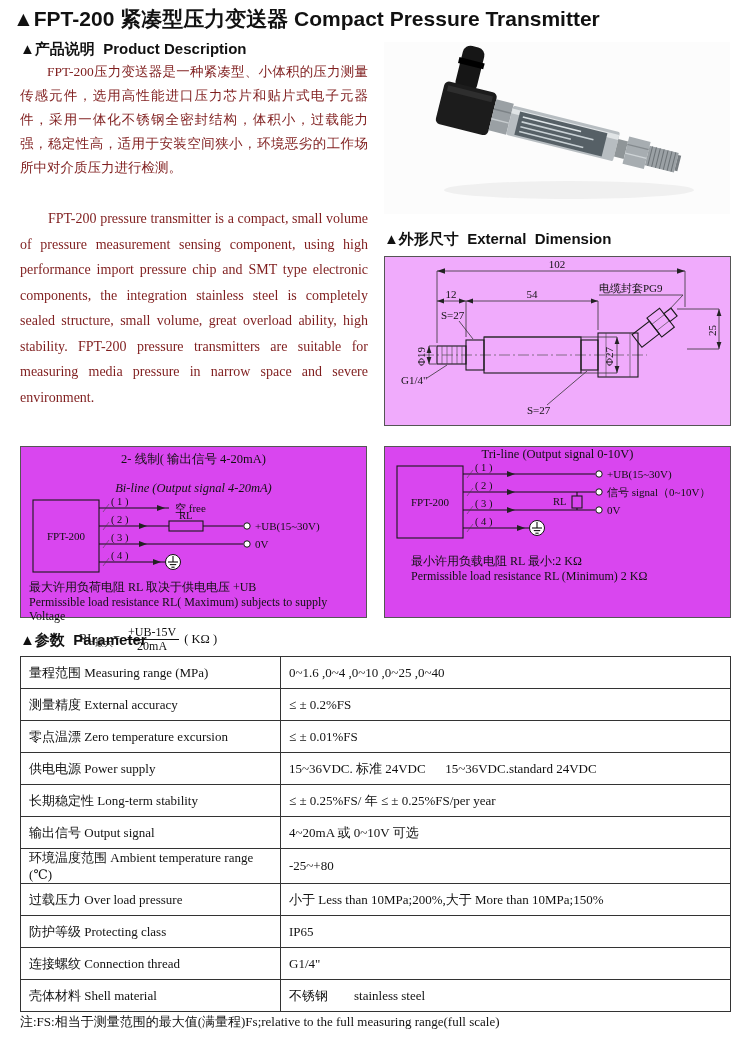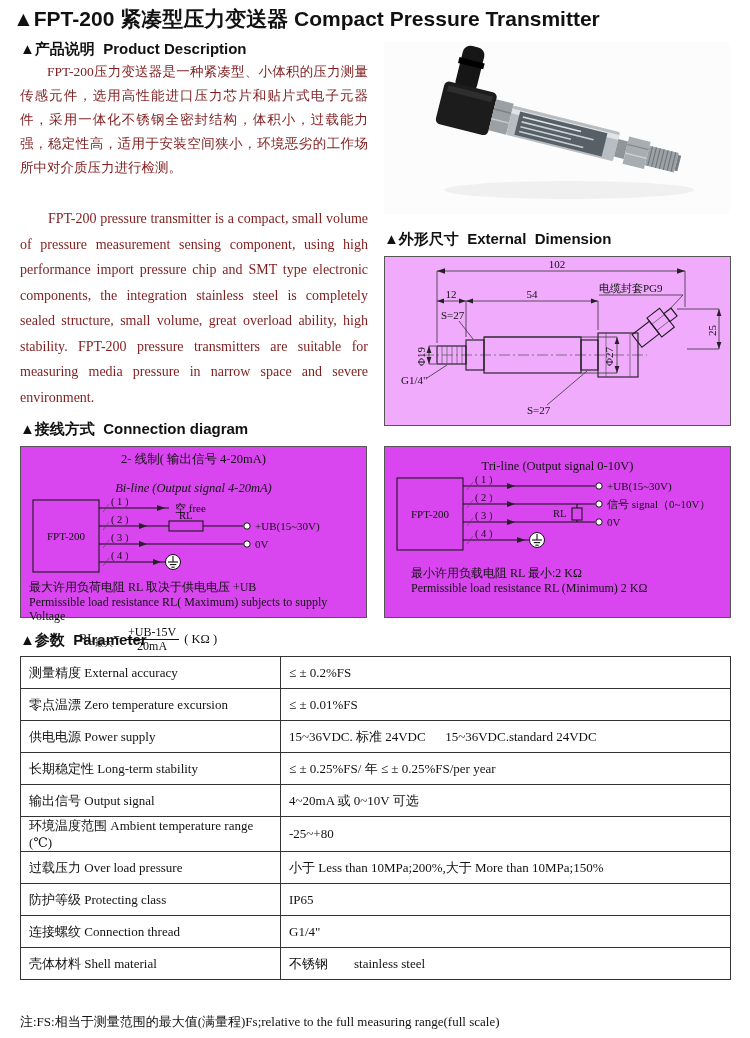--- a/index.html
+++ b/index.html
@@ -181,21 +181,20 @@
         <text class="svgtxt" transform="translate(40,109) rotate(-90)">Φ19</text>
         <text class="svgtxt" x="16" y="127">G1/4"</text>
         <text class="svgtxt" transform="translate(228,109) rotate(-90)">Φ27</text>
         <text class="svgtxt" transform="translate(331,79) rotate(-90)">25</text>
         <text class="svgtxt" x="56" y="62">S=27</text>
         <text class="svgtxt" x="142" y="157">S=27</text>
       </g>
     </svg>
   </div>
 
-  <div class="sec-head" style="left:20px; top:420px;">▲接线方式  Connection diagram</div>
 
   <div class="connbox conn-left">
     <div class="conn-title">2- 线制( 输出信号 4-20mA)</div>
     <div class="conn-title" style="margin-top:14px;font-style:italic;">Bi-line (Output signal 4-20mA)</div>
     <svg width="343" height="80" viewBox="0 0 343 80">
       <rect x="12" y="4" width="66" height="72" class="ln"></rect>
       <text class="svgtxt" x="45" y="44" text-anchor="middle">FPT-200</text>
       <g class="wire">
         <line x1="78" y1="12" x2="148" y2="12"></line>
         <line x1="78" y1="30" x2="148" y2="30"></line>
@@ -242,21 +241,21 @@
       <span><span>RL</span><sub>最大</sub><span>=</span></span>
       <span class="frac">
           <span class="num">+UB-15V</span>
           <span class="den">20mA</span>
         </span>
       <span>( KΩ )</span>
     </div>
   </div>
 
   <div class="connbox conn-right">
-    <div class="conn-title" style="margin-top:12px;">Tri-line (Output signal 0-10V)</div>
+    <div class="conn-title" style="margin-top:0;">Tri-line (Output signal 0-10V)</div>
     <svg width="343" height="80" viewBox="0 0 343 80">
       <rect x="12" y="4" width="66" height="72" class="ln"></rect>
       <text class="svgtxt" x="45" y="44" text-anchor="middle">FPT-200</text>
       <g class="wire">
         <line x1="78" y1="12" x2="210" y2="12"></line>
         <line x1="78" y1="30" x2="210" y2="30"></line>
         <line x1="78" y1="48" x2="210" y2="48"></line>
         <line x1="78" y1="66" x2="144" y2="66"></line>
         <line x1="192" y1="30" x2="192" y2="34"></line>
         <line x1="192" y1="46" x2="192" y2="48"></line>
@@ -296,20 +295,24 @@
     <div class="conn-notes">
       <div>最小许用负载电阻 RL 最小:2 KΩ</div>
       <div>Permissible load resistance RL (Minimum) 2 KΩ</div>
     </div>
   </div>
 
   <div class="sec-head" style="left:20px; top:631px;">▲参数  Parameter</div>
 
   <table class="params">
     <tbody>
+        <tr>
+          <td class="c1">量程范围 Measuring range (MPa)</td>
+          <td>0~1.6 ,0~4 ,0~10 ,0~25 ,0~40</td>
+        </tr>
     <tr>
           <td class="c1">测量精度 External accuracy</td>
           <td>≤ ± 0.2%FS</td>
         </tr>
     <tr>
           <td class="c1">零点温漂 Zero temperature excursion</td>
           <td>≤ ± 0.01%FS</td>
         </tr>
     <tr>
           <td class="c1">供电电源 Power supply</td>

